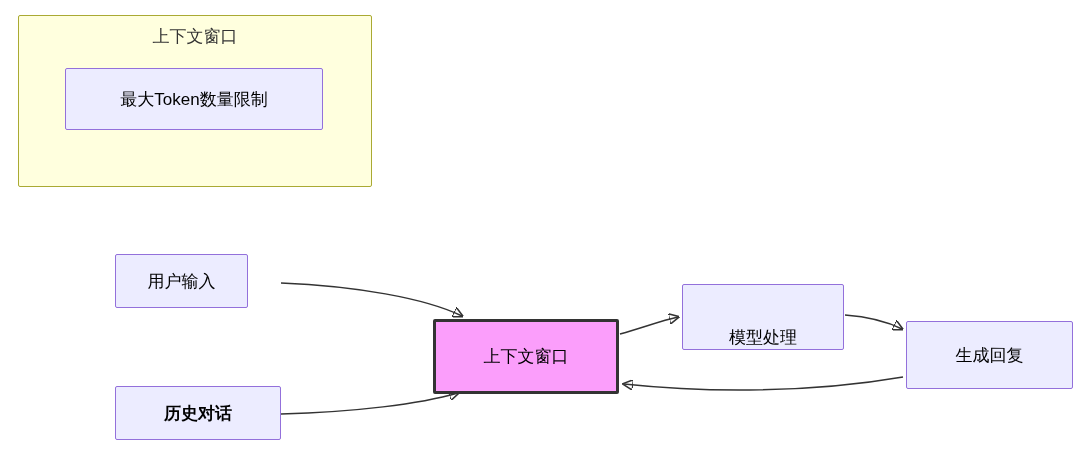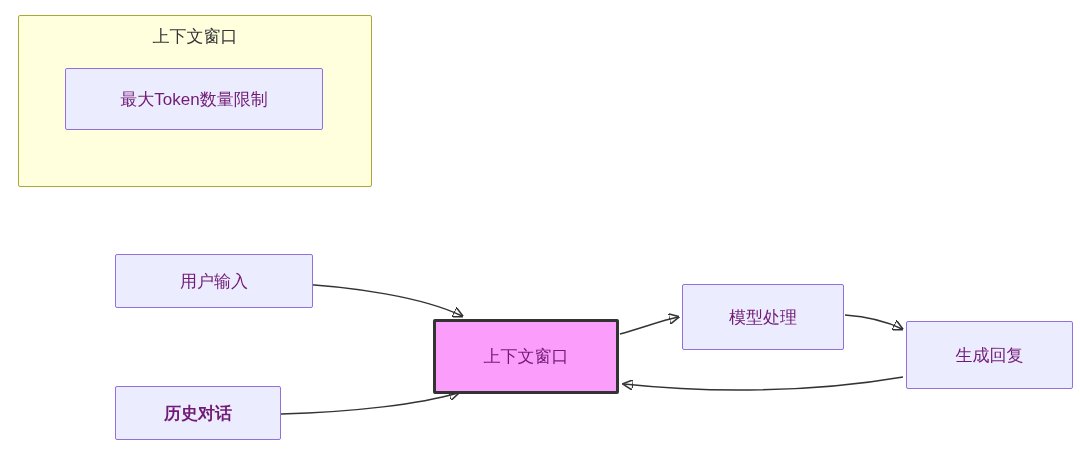--- a/index.html
+++ b/index.html
@@ -51,32 +51,32 @@
   .node {
     position: absolute;
     display: flex;
     align-items: center;
     justify-content: center;
     background: #ececff;
     border: 1px solid #9370db;
     border-radius: 2px;
     box-sizing: border-box;
     font-size: 17px;
-    color: #701a75;
+    color: #000000;
     text-align: center;
   }
   .node-token   { left: 65px;  top: 68px;  width: 258px; height: 62px; }
-  .node-user    { left: 115px; top: 254px; width: 198px; height: 54px; }
+  .node-user    { left: 115px; top: 254px; width: 133px; height: 54px; }
   .node-history { left: 115px; top: 386px; width: 166px; height: 54px; font-weight: bold; }
   .node-context {
     left: 433px; top: 319px; width: 186px; height: 75px;
     background: #fb9efb;
     border: 3px solid #333333;
   }
-  .node-model   { left: 682px; top: 284px; width: 162px; height: 66px; }
+  .node-model   { left: 682px; top: 284px; width: 162px; height: 66px; align-items: flex-end; }
   .node-reply   { left: 906px; top: 321px; width: 167px; height: 68px; }
 </style>
 </head>
 <body>
 
 <div class="canvas">
 
   <svg class="edges" viewBox="0 0 1080 470" xmlns="http://www.w3.org/2000/svg">
     <defs>
       <marker id="arrowhead" viewBox="0 0 10 10" refX="8.5" refY="5" markerWidth="7" markerHeight="7" orient="auto-start-reverse">

